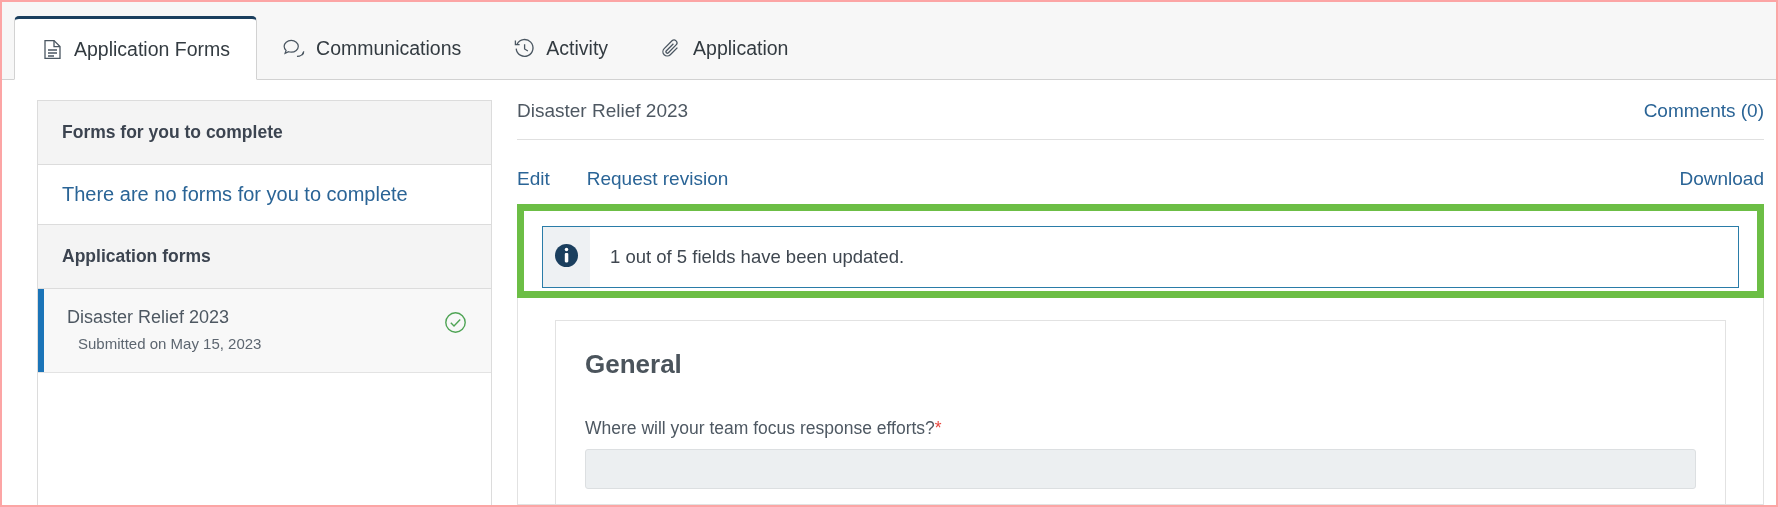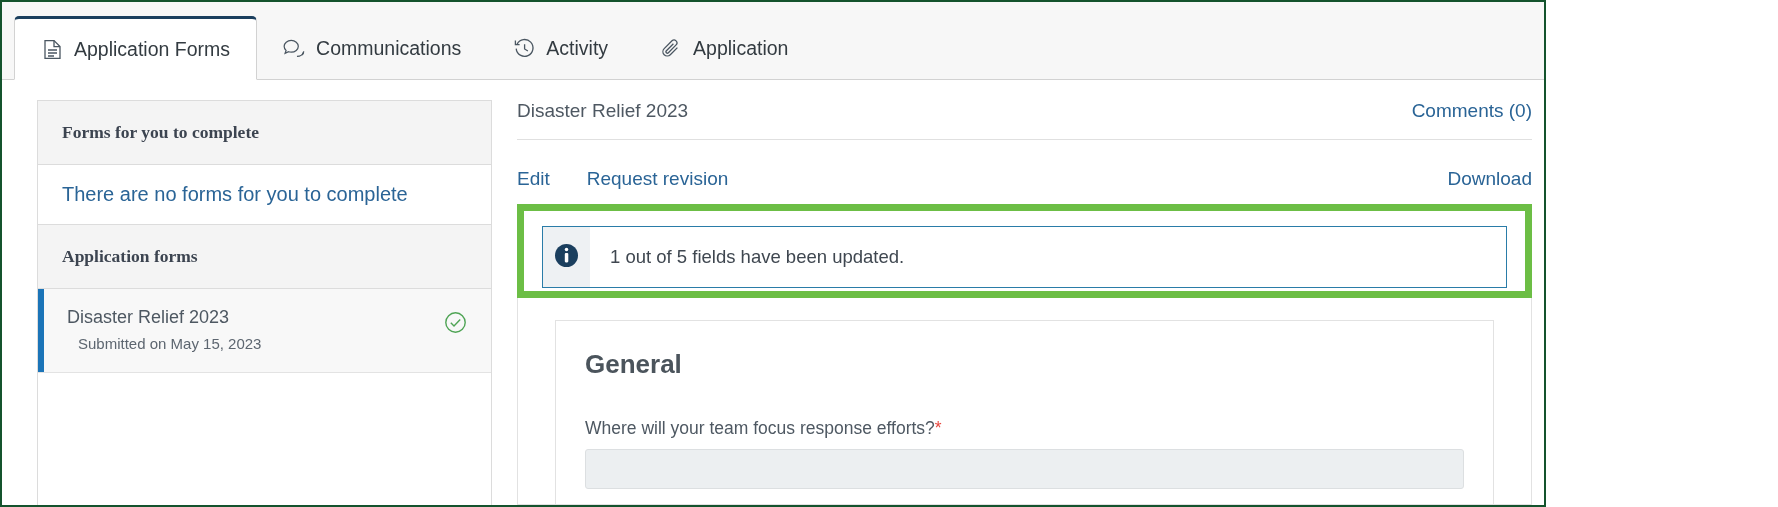--- a/index.html
+++ b/index.html
@@ -3,23 +3,23 @@
 <meta charset="utf-8">
 <style>
   * { box-sizing: border-box; }
   html, body {
     margin: 0; padding: 0;
     background: #ffffff;
     font-family: "Liberation Sans", sans-serif;
   }
   #screen {
     position: relative;
-    width: 1546px; height: 507px;
+    width: 1778px; height: 507px;
     background: #000000;
-    border: 2px solid #14532d;
+    border: 2px solid #fca5a5;
     overflow: hidden;
   }
 
   
   .tabbar {
     position: absolute; left: 0; top: 0;
     width: 100%; height: 78px;
     background: #f7f7f7;
     border-bottom: 1px solid #d2d2d2;
     display: flex;
@@ -66,21 +66,20 @@
     border-top: 1px solid #dcdcdc;
     background: #ffffff;
   }
   .sb-header {
     background: #f4f4f4;
     border-bottom: 1px solid #dcdcdc;
     font-size: 17.5px;
     font-weight: bold;
     color: #3c4450;
     padding: 21px 24px;
-    font-family: Liberation Serif, serif;
   }
   .sb-empty-link {
     display: block;
     padding: 18px 24px;
     font-size: 20px;
     color: #2a6496;
     text-decoration: none;
     cursor: pointer;
     border-bottom: 1px solid #dcdcdc;
   }

